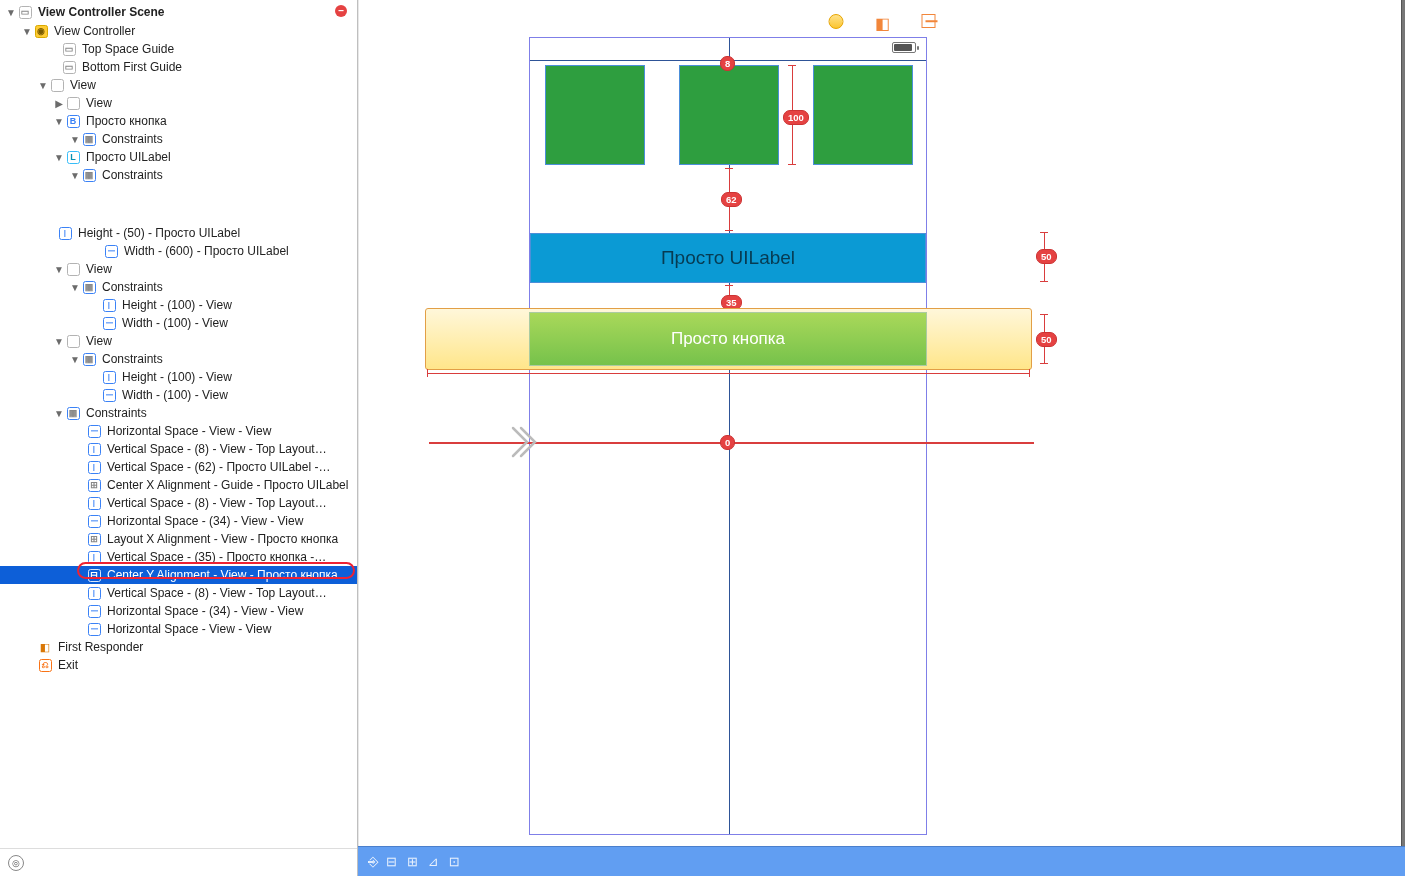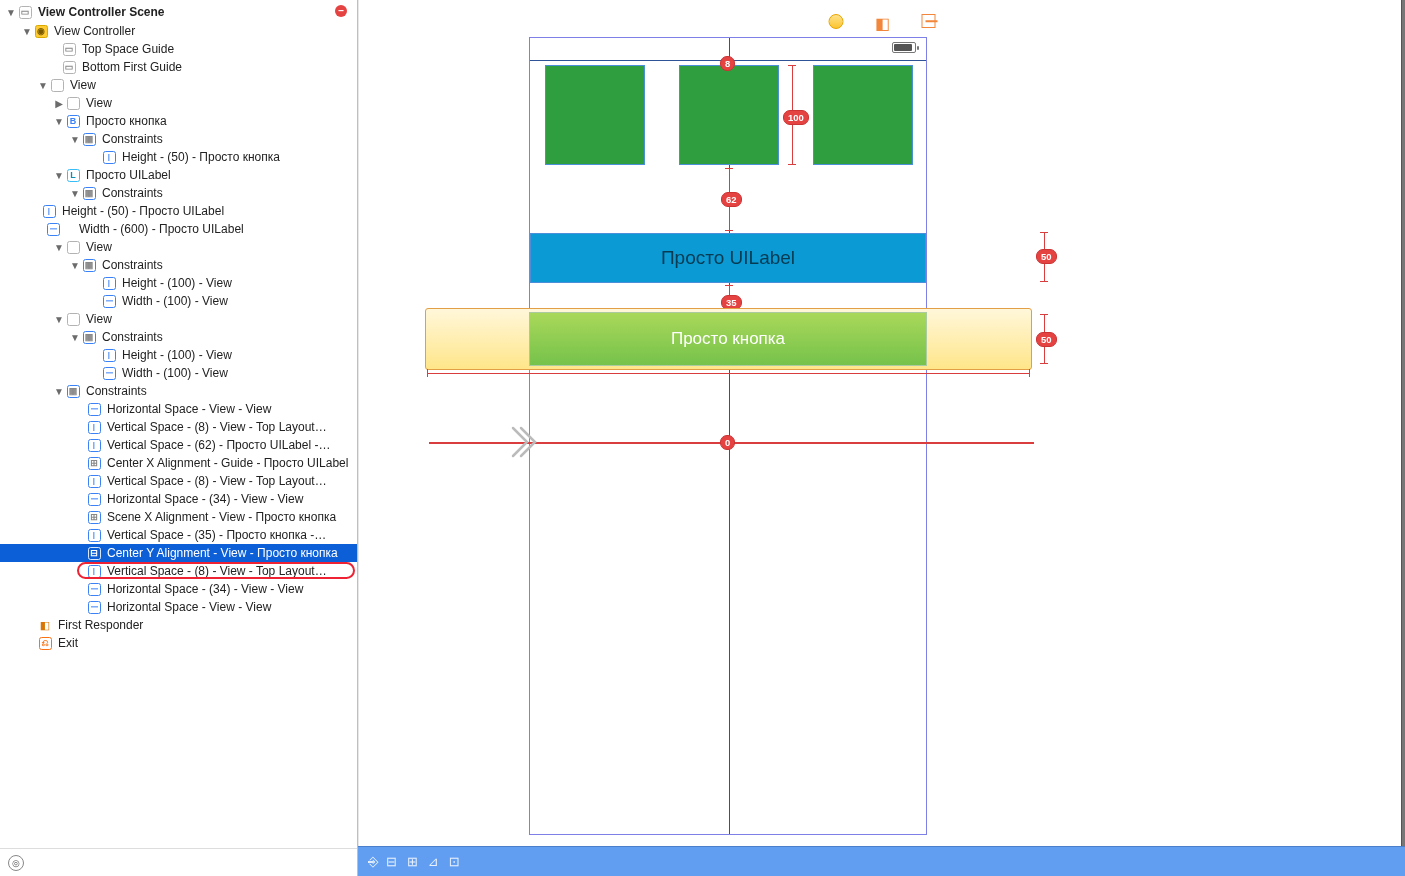--- a/index.html
+++ b/index.html
@@ -132,115 +132,109 @@
           </span>
         <span class="lbl">Просто кнопка</span>
       </div>
       <div class="row" style="padding-left:70px;">
         <span class="disc open"></span>
         <span class="icon">
             <span class="icon-box constraint">▦</span>
           </span>
         <span class="lbl">Constraints</span>
       </div>
+
+      <div class="row" style="padding-left:54px;">
+        <span class="disc open"></span>
+        <span class="icon">
+            <span class="icon-box cyan">L</span>
+          </span>
+        <span class="lbl">Просто UILabel</span>
+      </div>
+      <div class="row" style="padding-left:70px;">
+        <span class="disc open"></span>
+        <span class="icon">
+            <span class="icon-box constraint">▦</span>
+          </span>
+        <span class="lbl">Constraints</span>
+      </div>
+      <div class="row" style="padding-left:56px;margin-top:40px;">
+        <span class="icon">
+            <span class="icon-constraint-v"></span>
+          </span>
+        <span class="lbl">Height - (50) - Просто UILabel</span>
+      </div>
+      <div class="row" style="padding-left:102px;">
+        <span class="icon">
+            <span class="icon-constraint-h"></span>
+          </span>
+        <span class="lbl">Width - (600) - Просто UILabel</span>
+      </div>
+
+      <div class="row" style="padding-left:54px;">
+        <span class="disc open"></span>
+        <span class="icon">
+            <span class="icon-box grey"></span>
+          </span>
+        <span class="lbl">View</span>
+      </div>
+      <div class="row" style="padding-left:70px;">
+        <span class="disc open"></span>
+        <span class="icon">
+            <span class="icon-box constraint">▦</span>
+          </span>
+        <span class="lbl">Constraints</span>
+      </div>
       <div class="row" style="padding-left:100px;">
         <span class="icon">
             <span class="icon-constraint-v"></span>
           </span>
-        <span class="lbl">Height - (50) - Просто кнопка</span>
-      </div>
-
-      <div class="row" style="padding-left:54px;">
-        <span class="disc open"></span>
-        <span class="icon">
-            <span class="icon-box cyan">L</span>
-          </span>
-        <span class="lbl">Просто UILabel</span>
+        <span class="lbl">Height - (100) - View</span>
+      </div>
+      <div class="row" style="padding-left:100px;">
+        <span class="icon">
+            <span class="icon-constraint-h"></span>
+          </span>
+        <span class="lbl">Width - (100) - View</span>
+      </div>
+
+      <div class="row" style="padding-left:54px;">
+        <span class="disc open"></span>
+        <span class="icon">
+            <span class="icon-box grey"></span>
+          </span>
+        <span class="lbl">View</span>
       </div>
       <div class="row" style="padding-left:70px;">
         <span class="disc open"></span>
         <span class="icon">
             <span class="icon-box constraint">▦</span>
           </span>
         <span class="lbl">Constraints</span>
       </div>
-      <div class="row" style="padding-left:40px;">
-        <span class="icon">
-            <span class="icon-constraint-v"></span>
-          </span>
-        <span class="lbl">Height - (50) - Просто UILabel</span>
-      </div>
-      <div class="row" style="padding-left:44px;gap:13px;">
-        <span class="icon">
-            <span class="icon-constraint-h"></span>
-          </span>
-        <span class="lbl">Width - (600) - Просто UILabel</span>
-      </div>
-
-      <div class="row" style="padding-left:54px;">
-        <span class="disc open"></span>
-        <span class="icon">
-            <span class="icon-box grey"></span>
-          </span>
-        <span class="lbl">View</span>
-      </div>
-      <div class="row" style="padding-left:70px;">
+      <div class="row" style="padding-left:100px;">
+        <span class="icon">
+            <span class="icon-constraint-v"></span>
+          </span>
+        <span class="lbl">Height - (100) - View</span>
+      </div>
+      <div class="row" style="padding-left:100px;">
+        <span class="icon">
+            <span class="icon-constraint-h"></span>
+          </span>
+        <span class="lbl">Width - (100) - View</span>
+      </div>
+
+      <div class="row" style="padding-left:54px;">
         <span class="disc open"></span>
         <span class="icon">
             <span class="icon-box constraint">▦</span>
           </span>
         <span class="lbl">Constraints</span>
       </div>
-      <div class="row" style="padding-left:100px;">
-        <span class="icon">
-            <span class="icon-constraint-v"></span>
-          </span>
-        <span class="lbl">Height - (100) - View</span>
-      </div>
-      <div class="row" style="padding-left:100px;">
-        <span class="icon">
-            <span class="icon-constraint-h"></span>
-          </span>
-        <span class="lbl">Width - (100) - View</span>
-      </div>
-
-      <div class="row" style="padding-left:54px;">
-        <span class="disc open"></span>
-        <span class="icon">
-            <span class="icon-box grey"></span>
-          </span>
-        <span class="lbl">View</span>
-      </div>
-      <div class="row" style="padding-left:70px;">
-        <span class="disc open"></span>
-        <span class="icon">
-            <span class="icon-box constraint">▦</span>
-          </span>
-        <span class="lbl">Constraints</span>
-      </div>
-      <div class="row" style="padding-left:100px;">
-        <span class="icon">
-            <span class="icon-constraint-v"></span>
-          </span>
-        <span class="lbl">Height - (100) - View</span>
-      </div>
-      <div class="row" style="padding-left:100px;">
-        <span class="icon">
-            <span class="icon-constraint-h"></span>
-          </span>
-        <span class="lbl">Width - (100) - View</span>
-      </div>
-
-      <div class="row" style="padding-left:54px;">
-        <span class="disc open"></span>
-        <span class="icon">
-            <span class="icon-box constraint">▦</span>
-          </span>
-        <span class="lbl">Constraints</span>
-      </div>
       <div class="row" style="padding-left:85px;">
           <span class="icon">
             <span class="icon-constraint-h"></span>
           </span>
           <span class="lbl">Horizontal Space - View - View</span>
         </div>
       <div class="row" style="padding-left:85px;">
           <span class="icon">
             <span class="icon-constraint-v"></span>
           </span>
@@ -267,21 +261,21 @@
       <div class="row" style="padding-left:85px;">
           <span class="icon">
             <span class="icon-constraint-h"></span>
           </span>
           <span class="lbl">Horizontal Space - (34) - View - View</span>
         </div>
       <div class="row" style="padding-left:85px;">
           <span class="icon">
             <span class="icon-box constraint">⊞</span>
           </span>
-          <span class="lbl">Scene X Alignment - View - Просто кнопка</span>
+          <span class="lbl">Layout X Alignment - View - Просто кнопка</span>
         </div>
       <div class="row" style="padding-left:85px;">
           <span class="icon">
             <span class="icon-constraint-v"></span>
           </span>
           <span class="lbl">Vertical Space - (35) - Просто кнопка -…</span>
         </div>
       <div class="row sel" style="padding-left:85px;">
           <span class="icon">
             <span class="icon-box" style="border-color:rgba(255,255,255,.85);color:#fff;">⊟</span>

